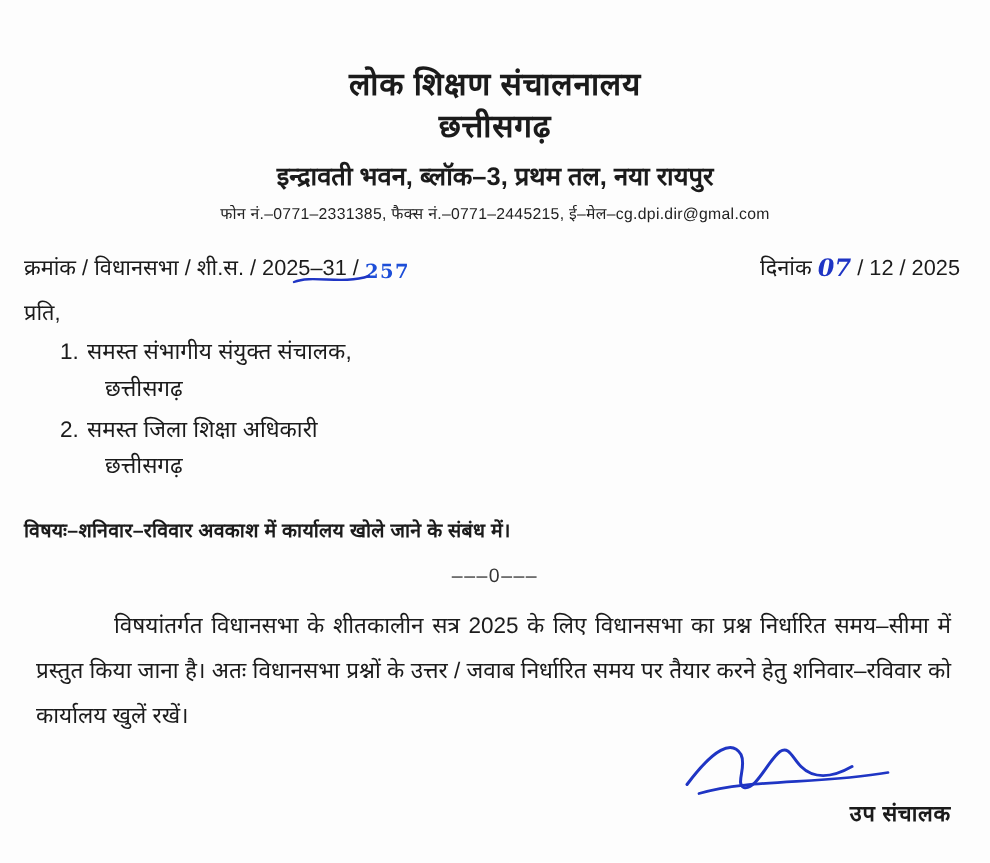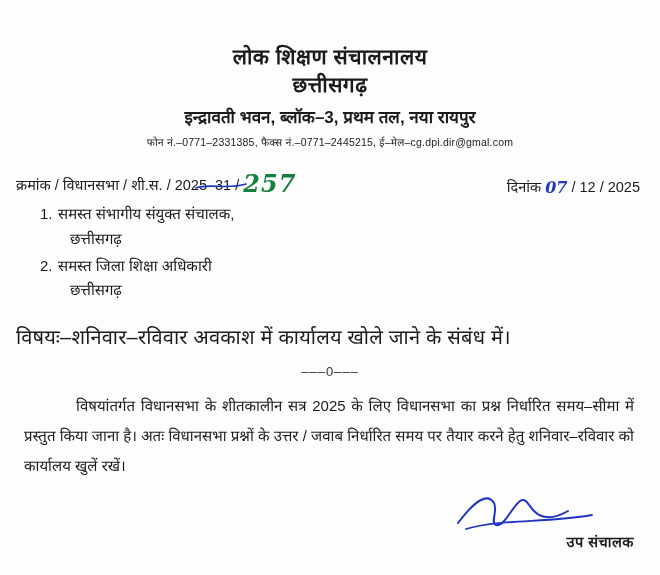--- a/index.html
+++ b/index.html
@@ -60,24 +60,23 @@
     position: relative;
     white-space: nowrap;
   }
   .ref-right {
     position: relative;
     white-space: nowrap;
     padding-right: 4px;
   }
   .hand {
     font-family: "DejaVu Serif", serif;
-    color: #15803d;
-    font-style: italic;
-    font-weight: bold;
-    font-size: 24px;
+    color: #1d4ed8;
+    font-weight: bold;
+    font-size: 13px;
     letter-spacing: 1px;
     position: relative;
     top: 2px;
   }
   .hand-sm {
     font-family: "DejaVu Serif", serif;
     color: #1f35c4;
     font-style: italic;
     font-weight: bold;
     font-size: 16px;
@@ -117,22 +116,22 @@
   }
   .addr-sub {
     display: block;
     padding-left: 12px;
     margin-top: 1px;
   }
 
   
   .subject {
     margin: 22px 16px 0 16px;
-    font-size: 20px;
-    font-weight: normal;
+    font-size: 13px;
+    font-weight: bold;
     letter-spacing: 0.2px;
   }
   .divider {
     text-align: center;
     font-size: 13px;
     letter-spacing: 1px;
     margin-top: 14px;
     color: #333;
   }
 
@@ -198,20 +197,21 @@
         <path d="M2 7 C 14 2, 34 9, 52 3" stroke="#1f35c4" stroke-width="1.6" fill="none" stroke-linecap="round"></path>
       </svg>
     </div>
     <div class="ref-right">
       <span>दिनांक</span>
       <span class="hand-sm">07</span>
       <span>/ 12 / 2025</span>
     </div>
   </div>
 
+  <div class="prati">प्रति,</div>
   <ul class="addr-list">
     <li class="addr-item">
       <span class="addr-num">1.</span>
       <span>समस्त संभागीय संयुक्त संचालक,</span>
       <span class="addr-sub">छत्तीसगढ़</span>
     </li>
     <li class="addr-item">
       <span class="addr-num">2.</span>
       <span>समस्त जिला शिक्षा अधिकारी</span>
       <span class="addr-sub">छत्तीसगढ़</span>

